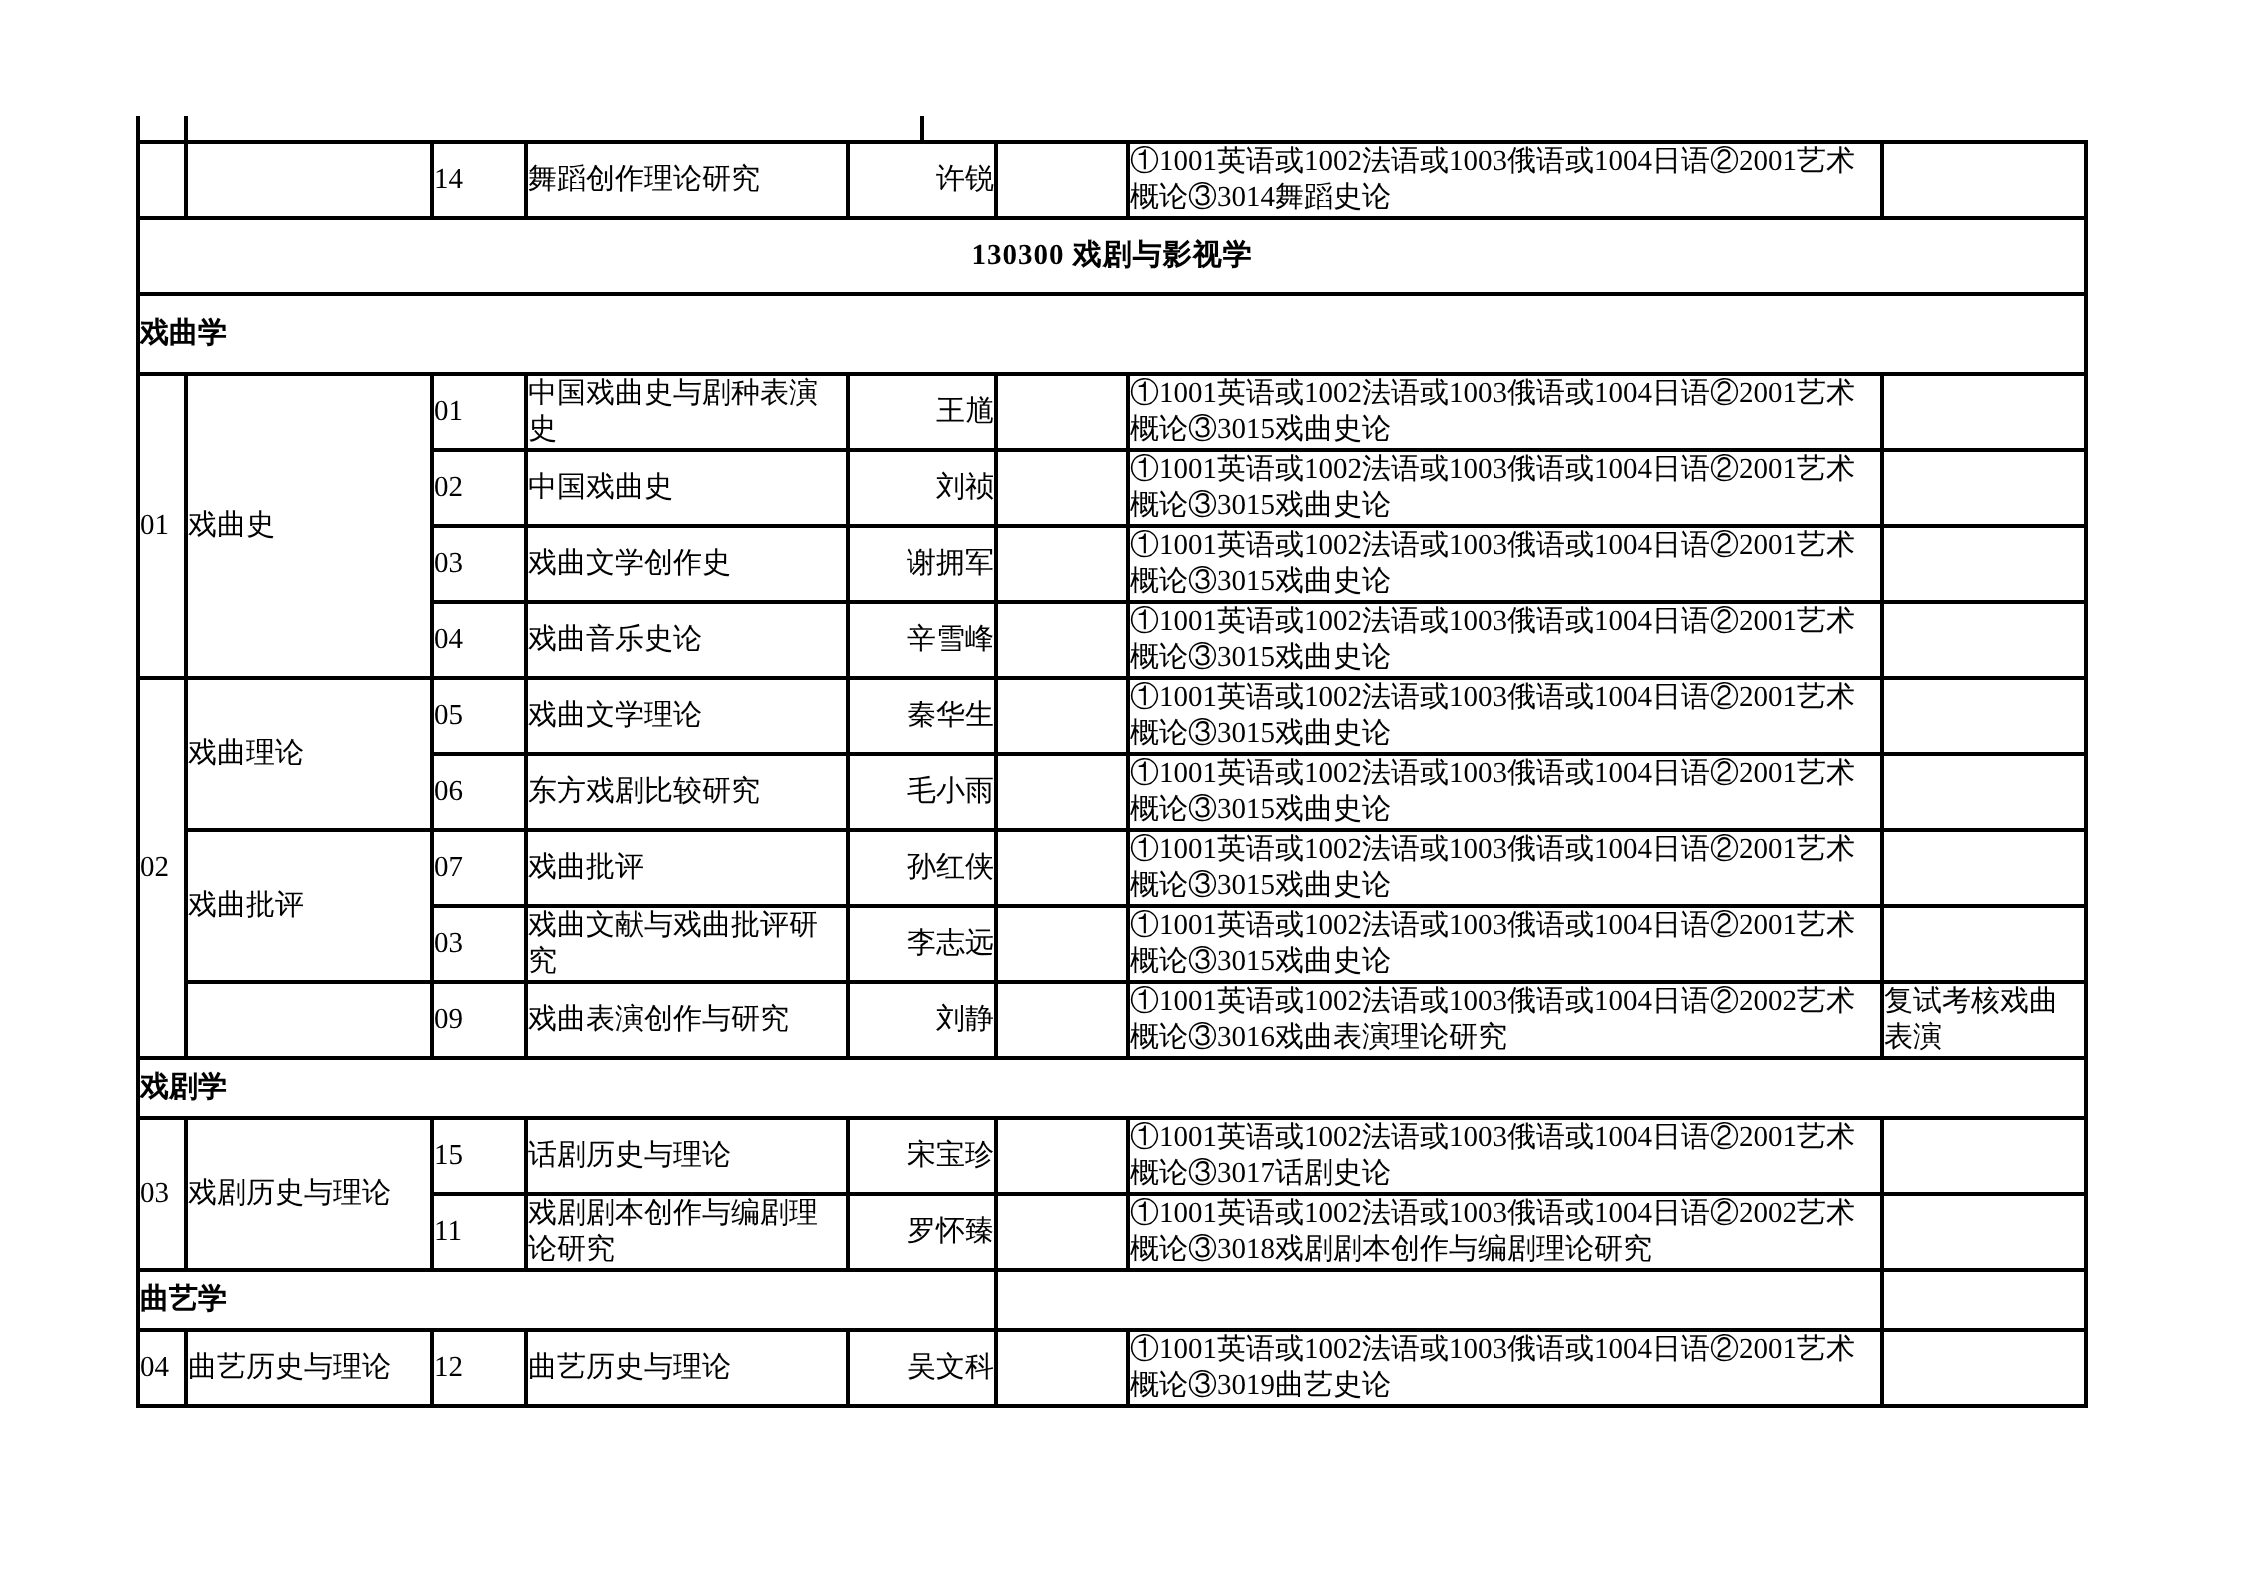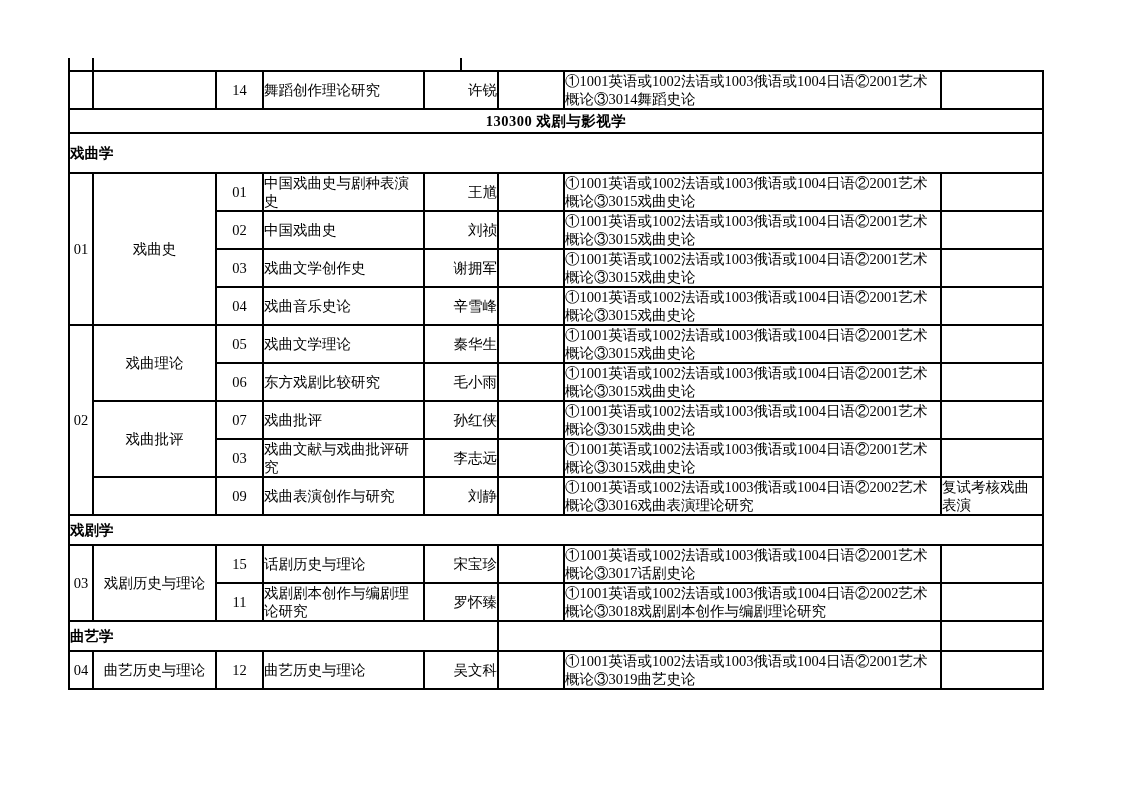--- a/index.html
+++ b/index.html
@@ -2,31 +2,31 @@
 <html><head>
 <meta charset="utf-8">
 <style>
   html,body{margin:0;padding:0;background:#ffffff;}
   .page{position:relative;width:1122px;height:794px;background:#ffffff;overflow:hidden;
         font-family:"Liberation Serif","DejaVu Serif",serif;color:#000;}
   table.t{position:absolute;left:68px;top:70px;width:974px;border-collapse:collapse;table-layout:fixed;}
   table.t td{border:2px solid #000;font-family:"Liberation Serif","DejaVu Serif",serif;
              font-size:14.5px;color:#000;vertical-align:middle;padding:0;line-height:18px;
              overflow:hidden;word-break:break-all;background:#fff;}
-  td.num{text-align:center;margin-left:16px;}
+  td.num{text-align:left;margin-left:16px;}
   td.dir{text-align:left;padding:1px 2px 1px 4px;margin-left:28px;}
   td.sup{text-align:right;}
   td.exam{text-align:left;padding:1px 3px 1px 4px;}
   td.remark{text-align:left;padding:1px 3px 1px 4px;}
   td.hdr{font-family:"Liberation Sans","DejaVu Sans",sans-serif;font-weight:700;font-size:16px;
          text-align:center;letter-spacing:0.5px;}
   td.sect{font-family:"Liberation Sans","DejaVu Sans",sans-serif;font-weight:700;font-size:16px;
           text-align:left;padding-left:5px;margin-top:44px;}
   td.noTop{border-top:none;}
-  tr.h38{height:30px;} tr.h34{height:24px;} tr.h40{height:40px;}
+  tr.h38{height:30px;} tr.h34{height:38px;} tr.h40{height:40px;}
   .stub{position:absolute;width:2px;background:#000;}
 </style>
 </head>
 <body>
 
 <div class="page">
 
   <div class="stub" style="left:68px;top:58px;height:14px;"></div>
   <div class="stub" style="left:92px;top:58px;height:14px;"></div>
   <div class="stub" style="left:460px;top:58px;height:14px;"></div>

